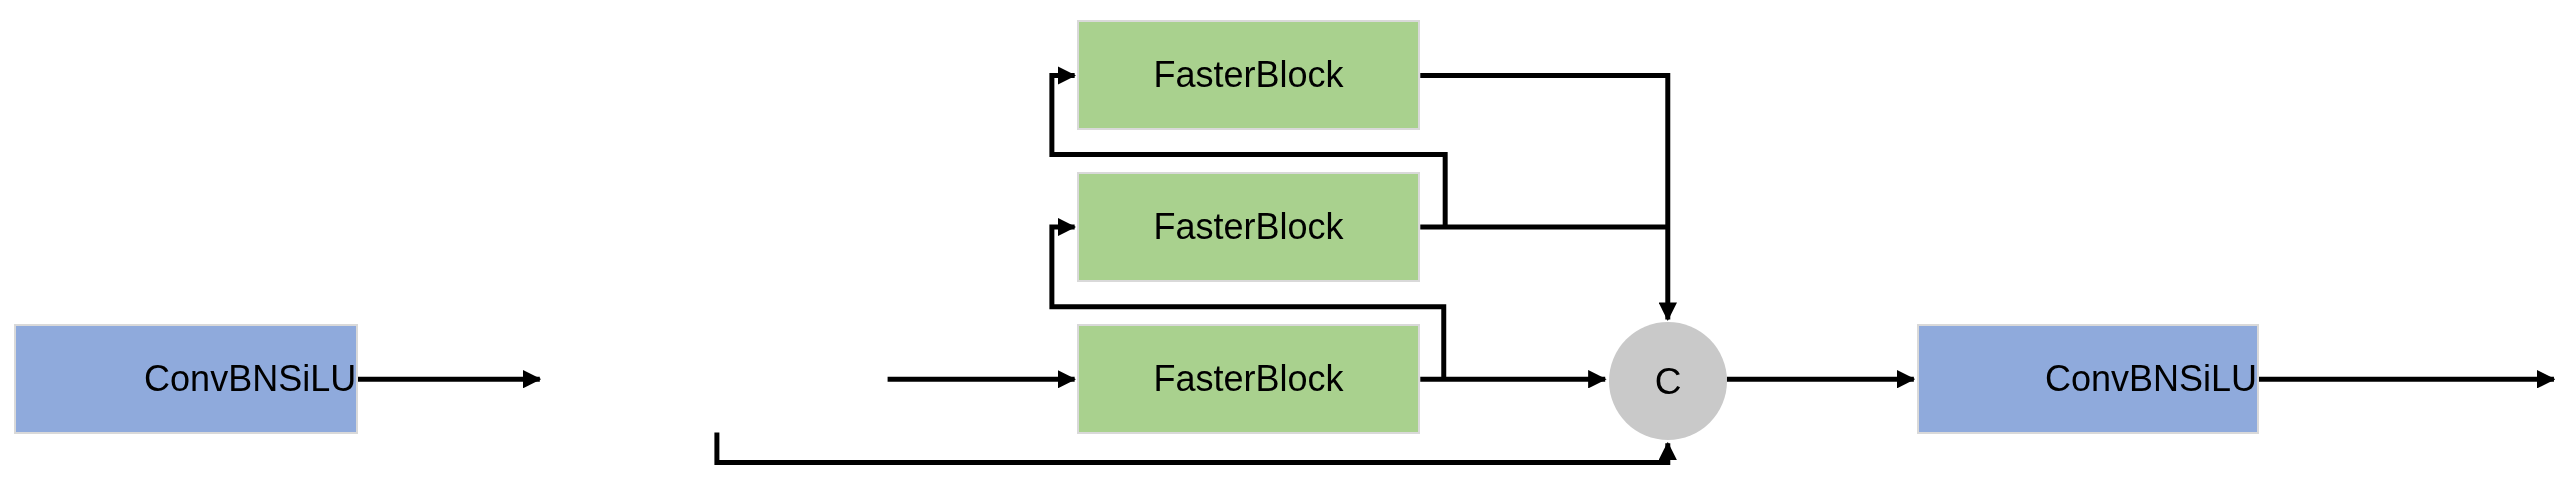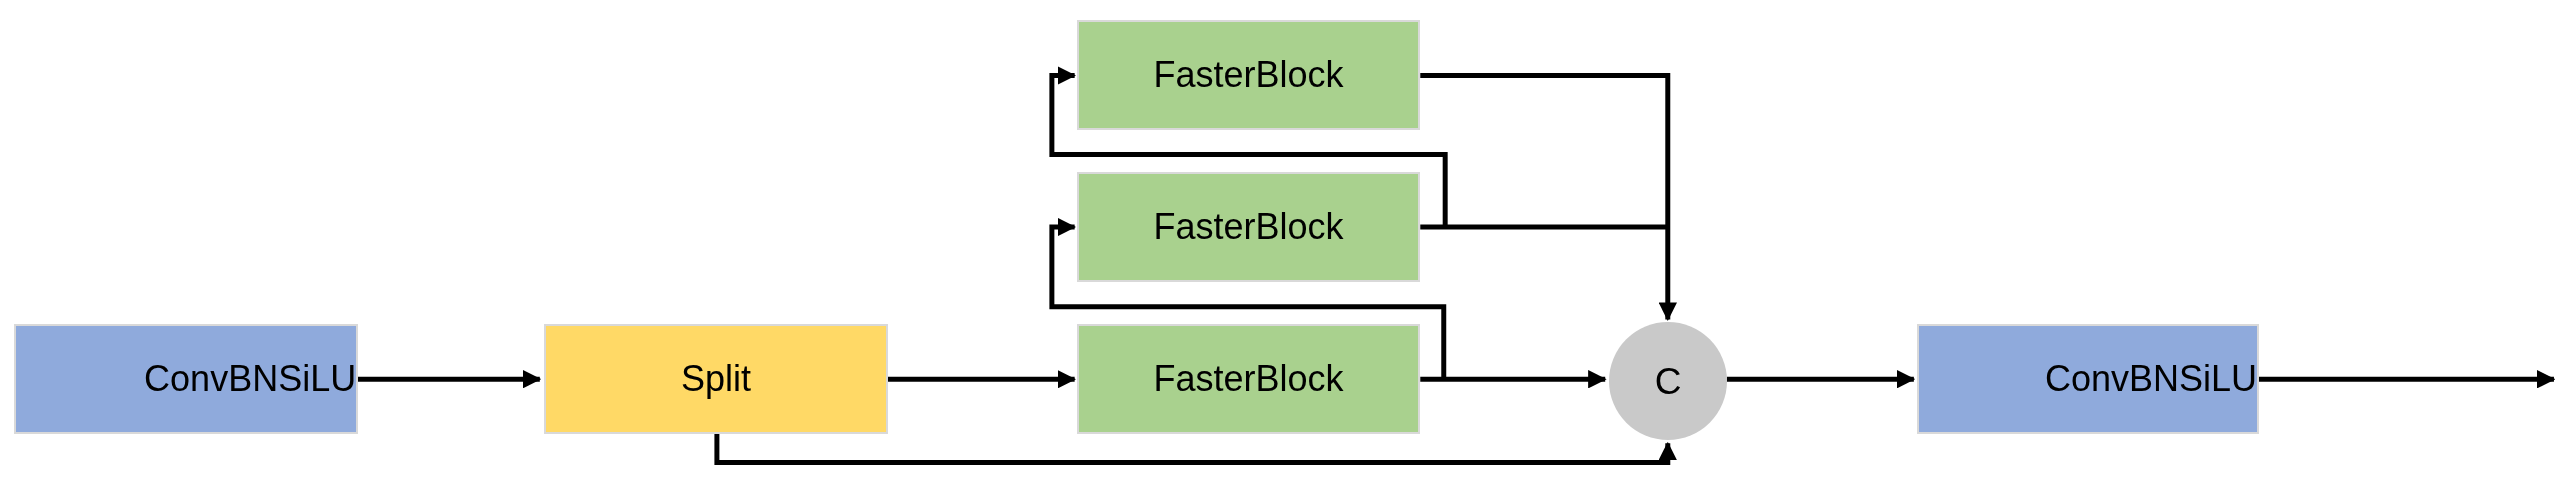--- a/index.html
+++ b/index.html
@@ -93,23 +93,20 @@
 
     <polyline class="edge" marker-end="url(#arrow)" points="2428,533 2691,533"></polyline>
 
     <polyline class="edge" marker-end="url(#arrow)" points="3176,533 3591,533"></polyline>
   </svg>
 
   <div class="node conv conv-left">
     <span class="label">ConvBNSiLU</span>
   </div>
 
-  <div class="node split split-box">
-    <span class="label">Split</span>
-  </div>
 
   <div class="node fb fb1">
     <span class="label">FasterBlock</span>
   </div>
 
   <div class="node fb fb2">
     <span class="label">FasterBlock</span>
   </div>
 
   <div class="node fb fb3">

